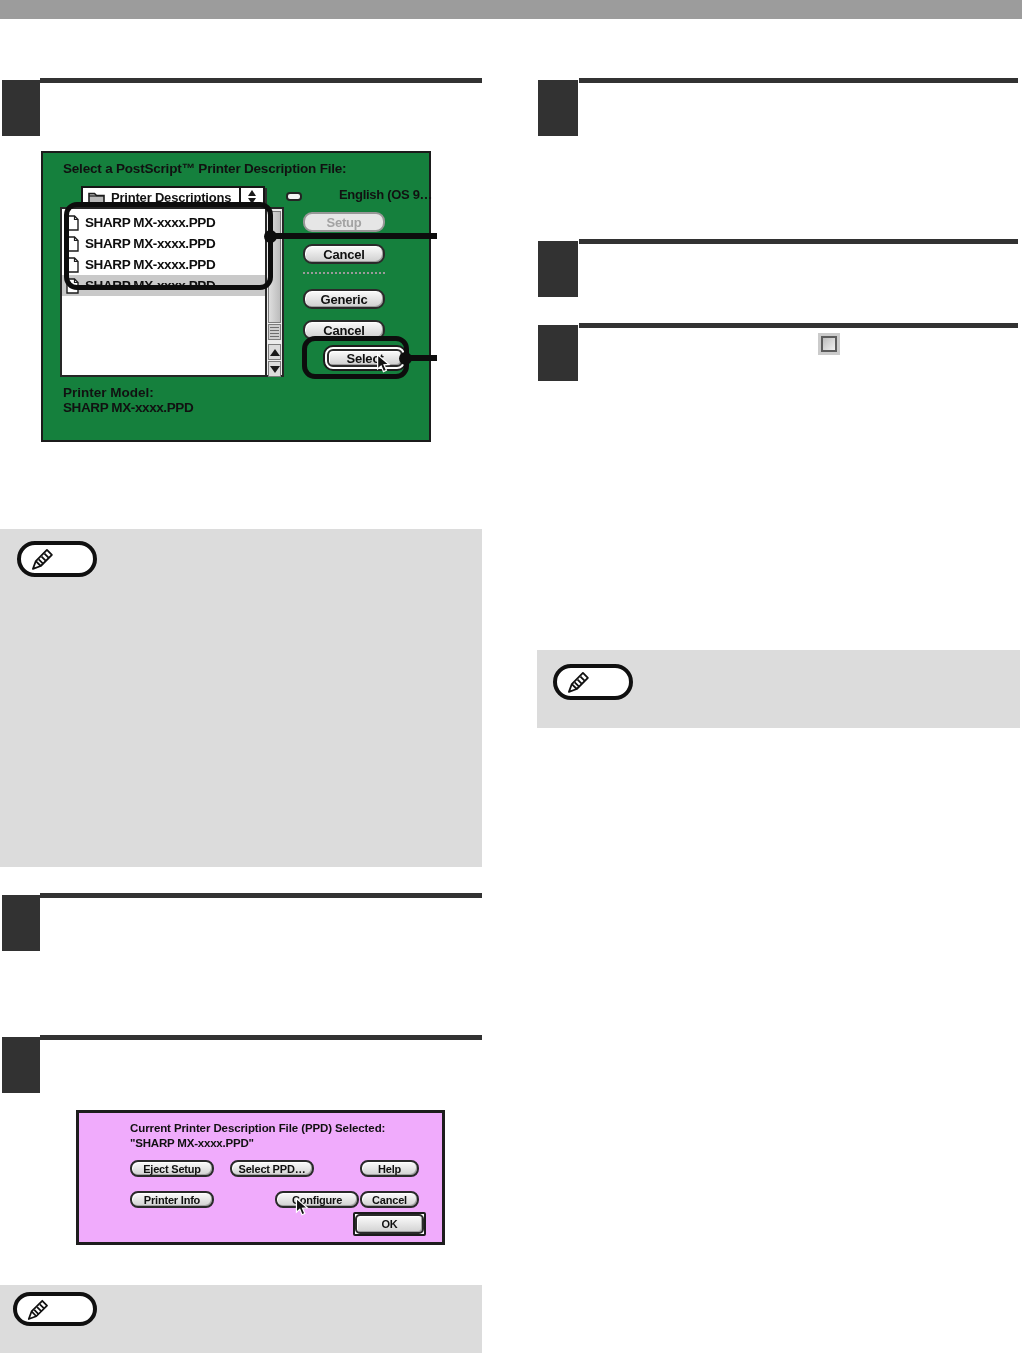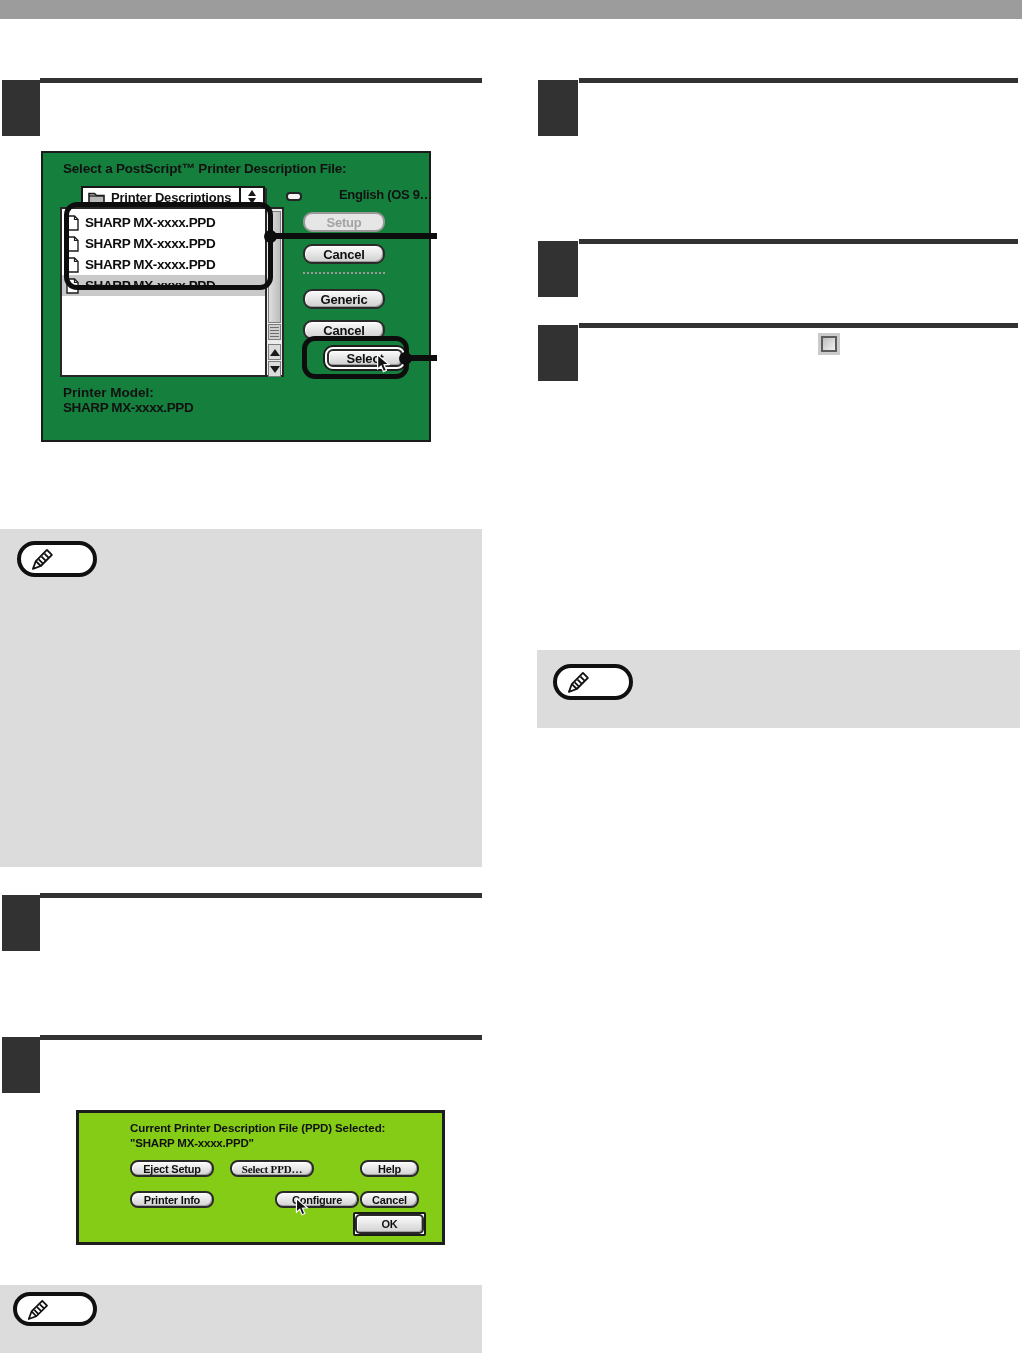--- a/index.html
+++ b/index.html
@@ -75,21 +75,21 @@
 
   .d1-model-label { left:20px; top:232px; font-size:13.5px; font-weight:bold; color:#111; }
   .d1-model-value { left:20px; top:247px; font-size:13.5px; font-weight:bold; color:#111; letter-spacing:-0.4px; }
 
   
   .ann { border:5px solid #0d0d0d; border-radius:13px; background:transparent; }
   .callout-line { height:6px; background:#0d0d0d; }
   .callout-dot { width:13px; height:13px; border-radius:50%; background:#0d0d0d; }
 
   
-  .dialog2 { left:76px; top:1110px; width:369px; height:135px; background:#84cc16; border:3px solid #1d1d1d; }
+  .dialog2 { left:76px; top:1110px; width:369px; height:135px; background:#f0abfc; border:3px solid #1d1d1d; }
   .d2-title { left:51px; top:9px;  font-size:11.5px; font-weight:bold; color:#111; letter-spacing:-0.1px; }
   .d2-value { left:51px; top:24px; font-size:11.5px; font-weight:bold; color:#111; letter-spacing:-0.2px; }
   .mac-btn2 {
     position:absolute; height:17px; border:2px solid #2a2a2a; border-radius:8px;
     background:linear-gradient(180deg,#fbfbfb,#d2d2d2);
     box-shadow:inset 1px 1px 0 #fff, inset -1px -1px 0 #a2a2a2;
     font-family:"Liberation Sans",sans-serif; font-size:11px; font-weight:bold; color:#101010;
     display:flex; align-items:center; justify-content:center; letter-spacing:-0.2px; padding:0;
   }
   .ring2 { position:absolute; border:2px solid #1c1c1c; border-radius:2px; padding:0; background:#fff; }
@@ -235,21 +235,21 @@
         </g>
       </svg>
     </div>
   </div>
 
   <div class="abs dialog2">
     <div class="abs d2-title">Current Printer Description File (PPD) Selected:</div>
     <div class="abs d2-value">"SHARP MX-xxxx.PPD"</div>
 
     <button class="mac-btn2" style="left:51px;  top:47px; width:84px;">Eject Setup</button>
-    <button class="mac-btn2" style="left:151px; top:47px; width:84px;font-family:Liberation Serif, serif;">Select PPD…</button>
+    <button class="mac-btn2" style="left:151px; top:47px; width:84px;">Select PPD…</button>
     <button class="mac-btn2" style="left:281px; top:47px; width:59px;">Help</button>
     <button class="mac-btn2" style="left:51px;  top:78px; width:84px;">Printer Info</button>
     <button class="mac-btn2" style="left:151px; top:78px; width:84px;margin-left:45px;">Configure</button>
     <button class="mac-btn2" style="left:281px; top:78px; width:59px;">Cancel</button>
 
     <div class="ring2" style="left:274px; top:99px; width:73px; height:24px;">
       <button class="mac-btn2">OK</button>
     </div>
 
     <svg class="cursor" style="position:absolute; left:216px; top:85px;" width="15" height="18" viewBox="0 0 11 14">

